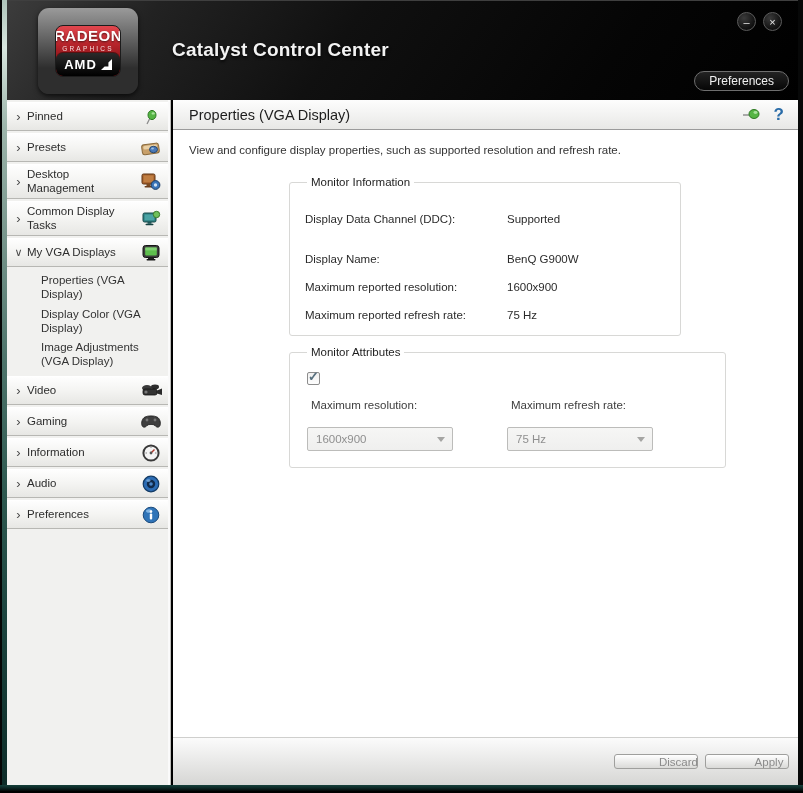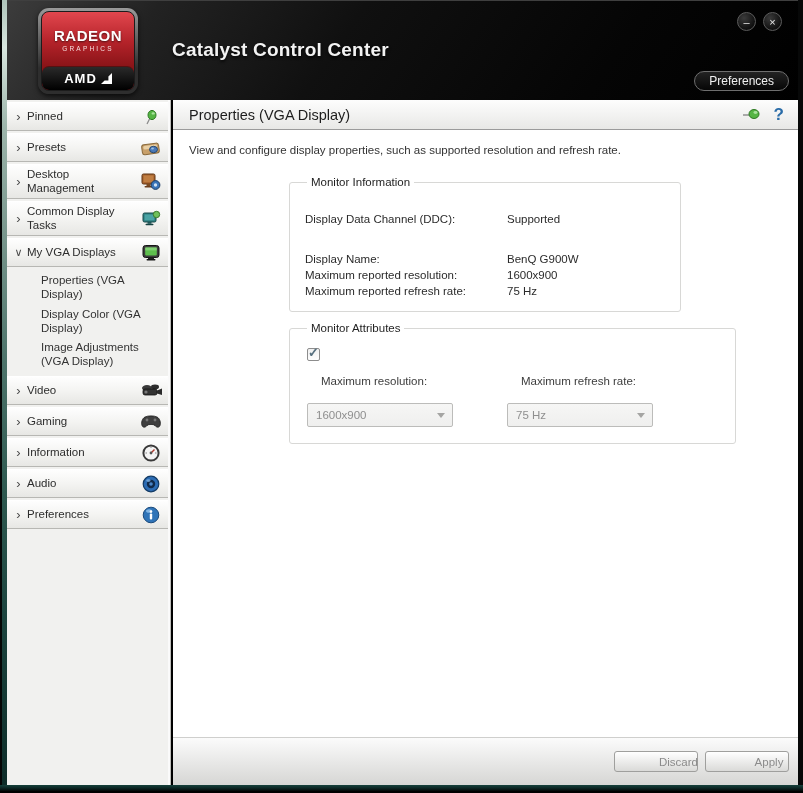--- a/index.html
+++ b/index.html
@@ -12,21 +12,21 @@
     border-left:2px solid #050505; }
   .edge-right { position:absolute; right:0; top:0; width:5px; height:100%; background:#070808; z-index:5; }
   .edge-bottom { position:absolute; left:0; bottom:0; width:100%; height:8px; z-index:6;
     background:linear-gradient(180deg,#16423c 0%,#0d2a27 45%,#030707 100%); border-bottom:2px solid #000; }
 
   
   .header { position:absolute; left:7px; top:0; right:5px; height:100px;
     background:linear-gradient(125deg,#3c3c3c 0%,#222 18%,#101010 42%,#050505 75%,#000 100%);
     border-top:1px solid #3f3f3f; }
   .badge { position:absolute; left:31px; top:7px; width:100px; height:86px; border-radius:11px;
-    background:linear-gradient(180deg,#9a9a9a,#2e2e2e 70%); padding:3px;
+    background:linear-gradient(180deg,#9a9a9a,#2e2e2e 70%); padding:17px;
     box-shadow:0 2px 5px rgba(0,0,0,.7); }
   .badge-inner { width:100%; height:100%; border-radius:8px; overflow:hidden; display:flex; flex-direction:column;
     background:linear-gradient(180deg,#e2474e 0%,#b5232a 38%,#8c1519 68%,#6d0f13 100%); border:1px solid #1c1c1c; }
   .badge-txt { flex:1; display:flex; flex-direction:column; align-items:center; justify-content:center; gap:1px; }
   .badge-radeon { color:#fff; font-weight:bold; font-size:15px; letter-spacing:.5px; text-shadow:0 1px 2px rgba(0,0,0,.6); }
   .badge-graphics { color:#f4dddd; font-size:6.5px; letter-spacing:2.2px; }
   .badge-amd { height:24px; background:linear-gradient(180deg,#2a2a2a,#000); display:flex; align-items:center; justify-content:center; gap:4px;
     border-top:1px solid #511;border-radius:7px; }
   .badge-amd-text { color:#fff; font-weight:bold; font-size:13px; letter-spacing:1px; }
   .app-title { position:absolute; left:165px; top:38px; color:#f3f3f3; font-size:19px; font-weight:bold;
@@ -66,41 +66,41 @@
   .page-titlebar { height:30px; flex:none; display:flex; align-items:center; padding:0 14px 0 16px;
     background:linear-gradient(180deg,#fdfdfd,#e8e8e6); border-bottom:1px solid #9b9b9b; }
   .page-title { flex:1; font-size:14.5px; color:#1d1d1d; }
   .titlebar-icons { display:flex; align-items:center; gap:12px; }
   .help-glyph { color:#2a6ca8; font-size:17px; font-weight:bold; cursor:default; }
   .description { padding:14px 16px 6px 16px; font-size:11.5px; color:#333; flex:none; }
   .panels { flex:none; margin:14px 0 0 116px; width:392px; }
   fieldset { border:1px solid #d8d8d6; border-radius:3px; padding:4px 14px 14px 15px; }
   legend { font-size:11.5px; color:#1e1e1e; padding:0 4px; margin-left:2px; }
   .info-row { display:grid; grid-template-columns:202px 1fr; font-size:11.5px; color:#2b2b2b; }
-  .info-row + .info-row { margin-top:4px; }
+  .info-row + .info-row { margin-top:16px; }
   .info-row:first-of-type { margin-top:21px; }
   .info-row.gap-lg { margin-top:28px; }
   .info-row .lbl { color:#2b2b2b; }
   .attrs { margin-top:10px; }
   .chk-row { display:flex; gap:8px; margin:8px 0 14px 2px; }
   .chk { width:13px; height:13px; flex:none; margin-top:2px; border:1px solid #8d8d8d; border-radius:2px;
     background:linear-gradient(180deg,#f0f0f0,#fdfdfd); position:relative; }
   .chk .mark { position:absolute; left:0px; top:-4px; color:#57707f; font-size:13px; font-weight:bold; }
   .chk-label { font-size:11.5px; color:#2b2b2b; max-width:285px; line-height:1.3; }
-  .fields { display:grid; grid-template-columns:200px 200px; margin-left:16px; }
+  .fields { display:grid; grid-template-columns:200px 200px; margin-left:6px; }
   .field-label { font-size:11.5px; color:#3d3d3d; }
   .selects { display:grid; grid-template-columns:200px 200px; margin:16px 0 2px 2px; }
   .select { position:relative; width:146px; height:24px; border:1px solid #bcbcba; border-radius:2px;
     background:linear-gradient(180deg,#f6f6f5,#efefee); color:#8f8f8f; font-size:11.5px; line-height:22px; padding-left:8px; }
   .select .arrow { position:absolute; right:7px; top:9px; width:0; height:0;
     border-left:4px solid transparent; border-right:4px solid transparent; border-top:5px solid #a5a5a3; }
   .main-spacer { flex:1; }
   .footer { flex:none; height:48px; background:linear-gradient(180deg,#fbfbfb,#d6d6d4);
     border-top:1px solid #cfcfcd; display:flex; align-items:center; justify-content:flex-end; gap:7px; padding:0 9px; }
-  .footer button { width:84px; height:21px; border:1px solid #9f9f9d; border-radius:3px;
+  .footer button { width:84px; height:15px; border:1px solid #9f9f9d; border-radius:3px;
     background:linear-gradient(180deg,#ffffff,#dadad8); color:#8b8b8b; font-size:11.5px; font-family:"Liberation Sans", sans-serif;padding-left:44px; }
 </style>
 </head>
 <body>
 
 <div class="window">
 
   <div class="header">
     <div class="badge">
       <div class="badge-inner">

